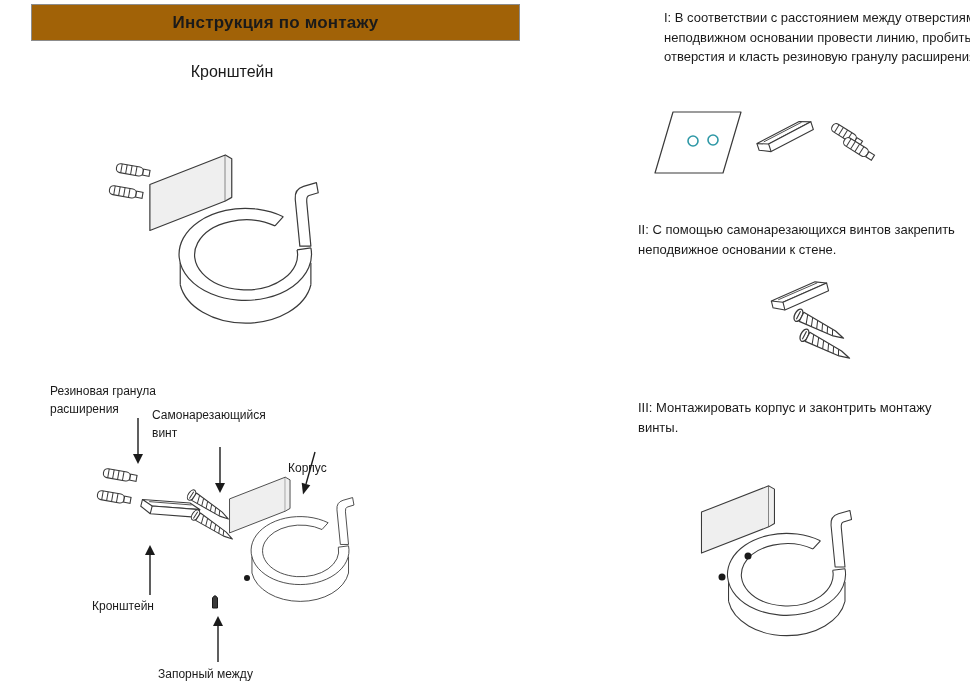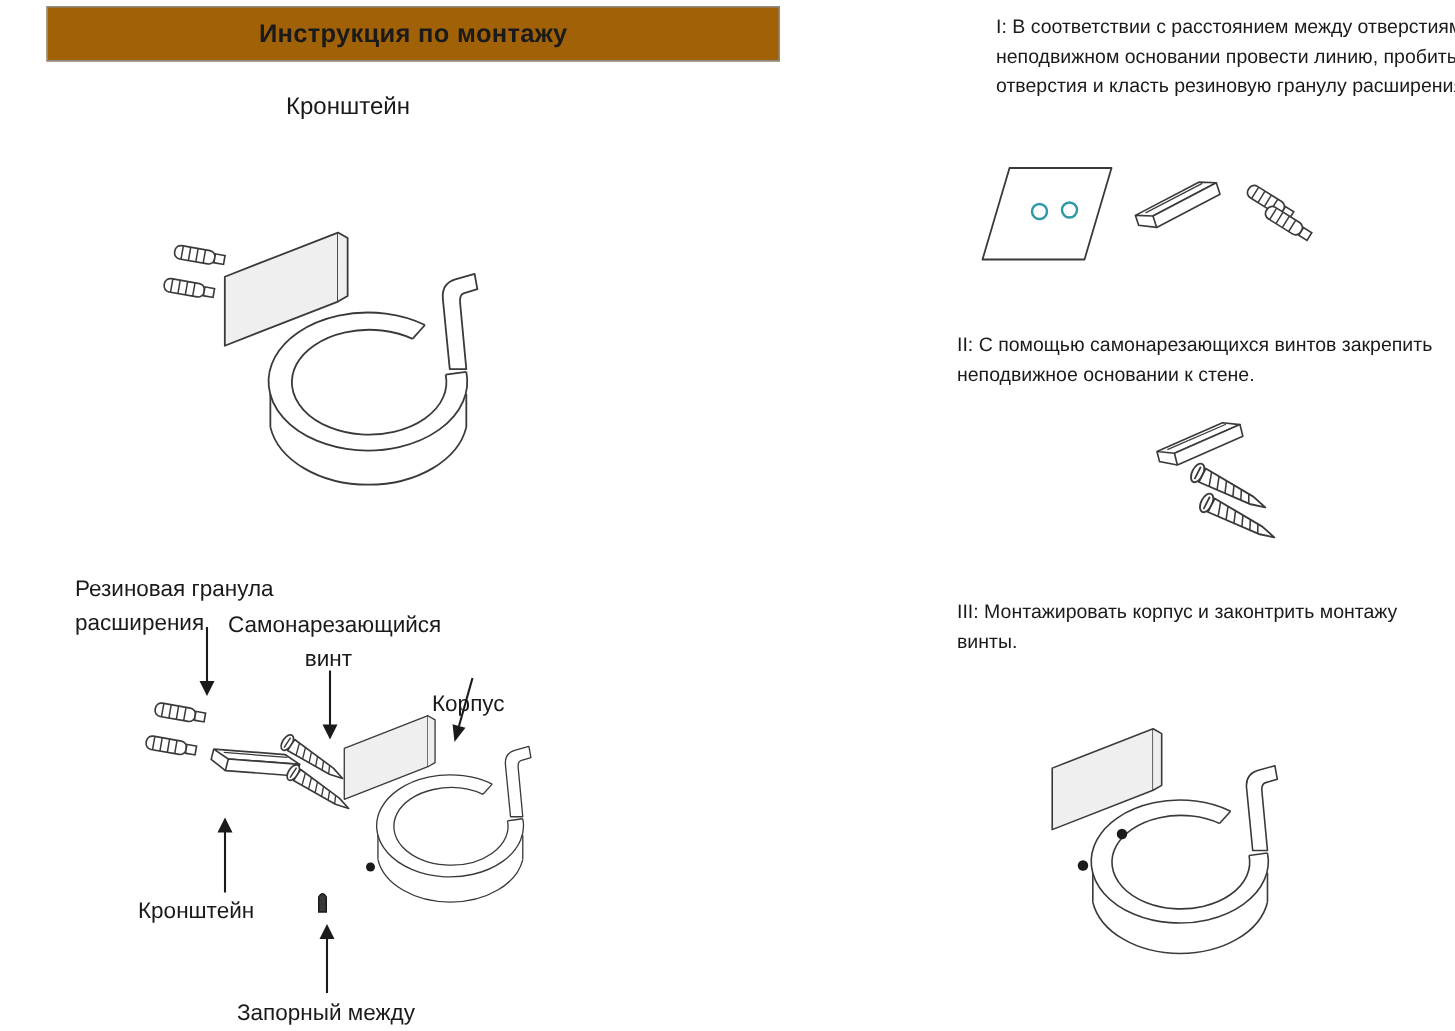--- a/index.html
+++ b/index.html
@@ -7,22 +7,22 @@
     width:970px;height:687px;position:relative;background:#ffffff;
     font-family:"Liberation Sans","DejaVu Sans",sans-serif;color:#1a1a1a;overflow:hidden;
   }
   .abs{position:absolute}
   .header-bar{
     left:31px;top:4px;width:489px;height:37px;background:#a16207;
     border:1px solid #8c8c8c;display:flex;align-items:center;justify-content:center;box-sizing:border-box;
   }
   .page-title{font-size:17px;font-weight:700;letter-spacing:.2px}
   .subtitle{left:132px;top:63px;width:200px;text-align:center;font-size:16px}
-  .part-label{font-size:15px;line-height:1.5;white-space:pre-line}
-  .centered{text-align:center}
+  .part-label{font-size:12px;line-height:1.5;white-space:pre-line}
+  .centered{}
   .step-text{font-size:13px;line-height:1.5}
   svg{display:block;overflow:visible}
 </style>
 </head>
 <body>
 
 <svg width="0" height="0" class="abs" aria-hidden="true">
   <defs>
     <g id="sym-dowel">
       <rect x="0.5" y="1" width="27" height="9" rx="4" fill="#fff" stroke="#3a3a3a" stroke-width="1.1"></rect>

